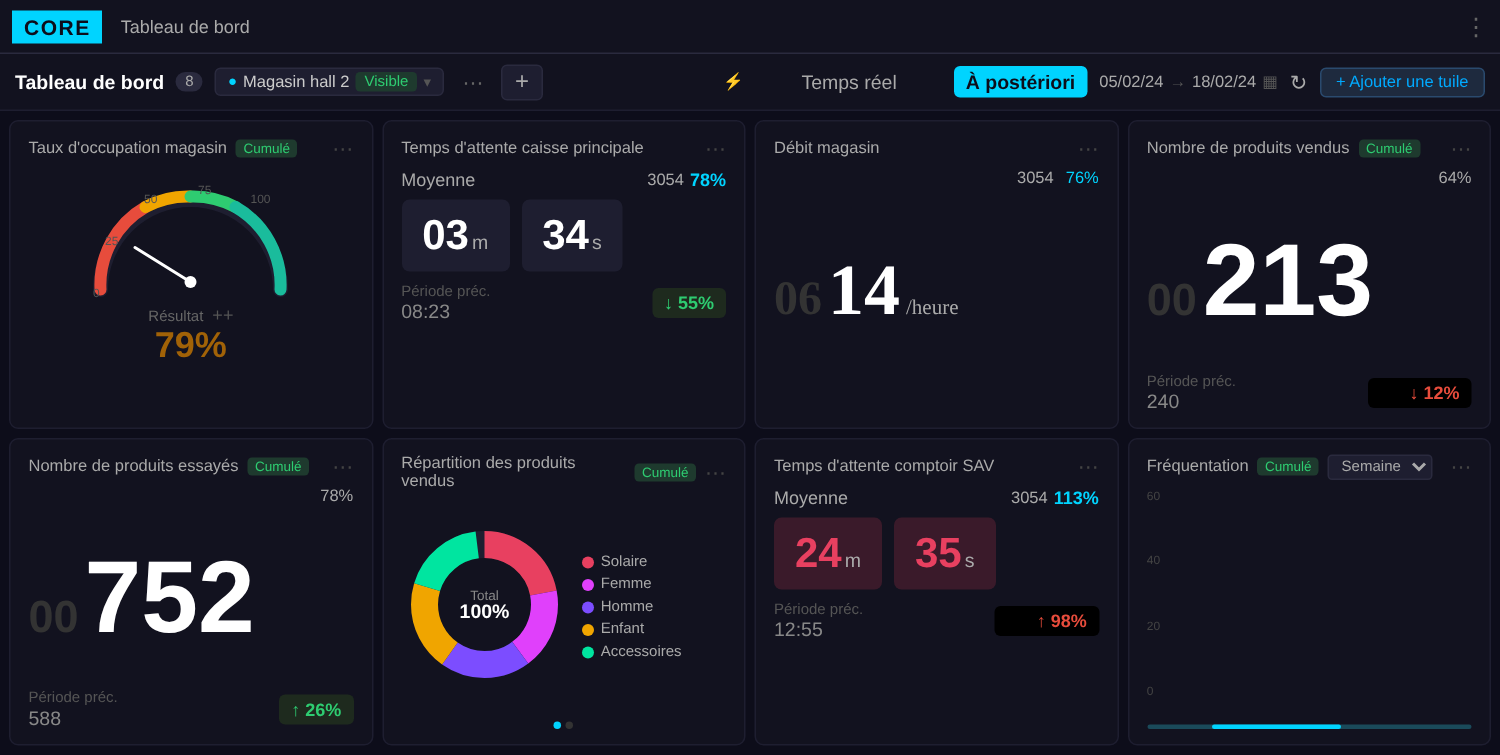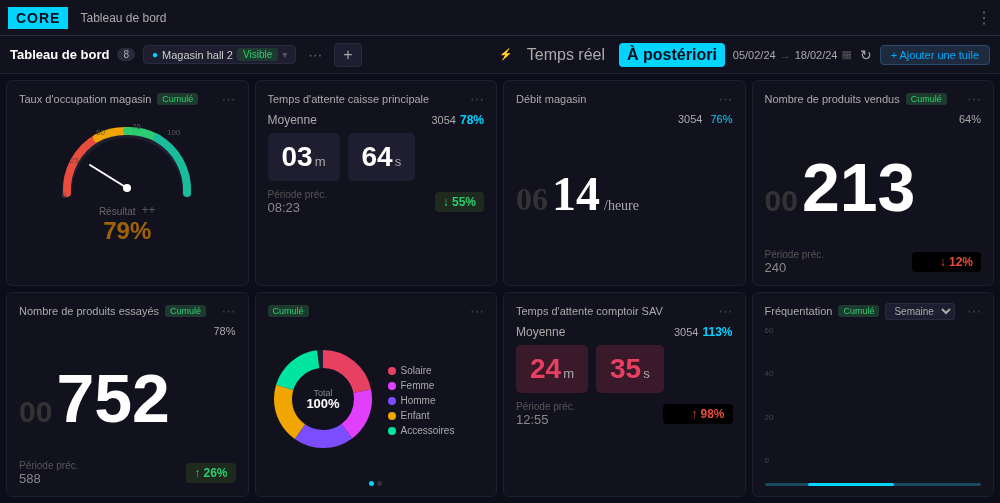--- a/index.html
+++ b/index.html
@@ -98,25 +98,26 @@
       cursor: pointer;
       font-size: 16px;
     }
     .sb-spacer { flex: 1; }
     .time-controls {
       display: flex;
       align-items: center;
       gap: 6px;
     }
     .time-btn {
-      font-size: 16px;
+      font-size: 13px;
       color: #aaa;
       padding: 3px 8px;
       border-radius: 4px;
       cursor: pointer;
+      margin-left: 24px;
     }
     .time-btn.active {
       background: #00d4ff;
       color: #0d0d1a;
       font-weight: 700;
     }
     .date-range {
       display: flex;
       align-items: center;
       gap: 4px;
@@ -430,21 +431,21 @@
           <span class="wt-ref">3054</span>
           <span class="wt-pct">78%</span>
         </div>
       </div>
       <div class="wt-boxes">
         <div class="wt-box">
           <span class="wt-num">03</span>
           <span class="wt-unit">m</span>
         </div>
         <div class="wt-box">
-          <span class="wt-num">64</span>
+          <span class="wt-num">34</span>
           <span class="wt-unit">s</span>
         </div>
       </div>
       <div class="prev-row">
         <div>
           <div class="prev-label">Période préc.</div>
           <div class="prev-val">08:23</div>
         </div>
         <div class="delta-badge delta-down">↓ 55%</div>
       </div>
@@ -512,20 +513,21 @@
           <div class="prev-label">Période préc.</div>
           <div class="prev-val">588</div>
         </div>
         <div class="delta-badge delta-up-green">↑ 26%</div>
       </div>
     </div>
   </div>
 
   <div class="card">
     <div class="card-header">
+      <span class="card-title">Répartition des produits vendus</span>
       <span class="card-badge">Cumulé</span>
       <span class="card-dots">⋯</span>
     </div>
     <div class="donut-content">
       <div class="donut-svg-wrap">
         <svg width="110" height="110" viewBox="0 0 110 110">
 
           <circle cx="55" cy="55" r="40" fill="none" stroke="#1e1e30" stroke-width="18"></circle>
 
           <circle cx="55" cy="55" r="40" fill="none" stroke="#e84060" stroke-width="18" stroke-dasharray="55 196" stroke-dashoffset="0" transform="rotate(-90 55 55)"></circle>

